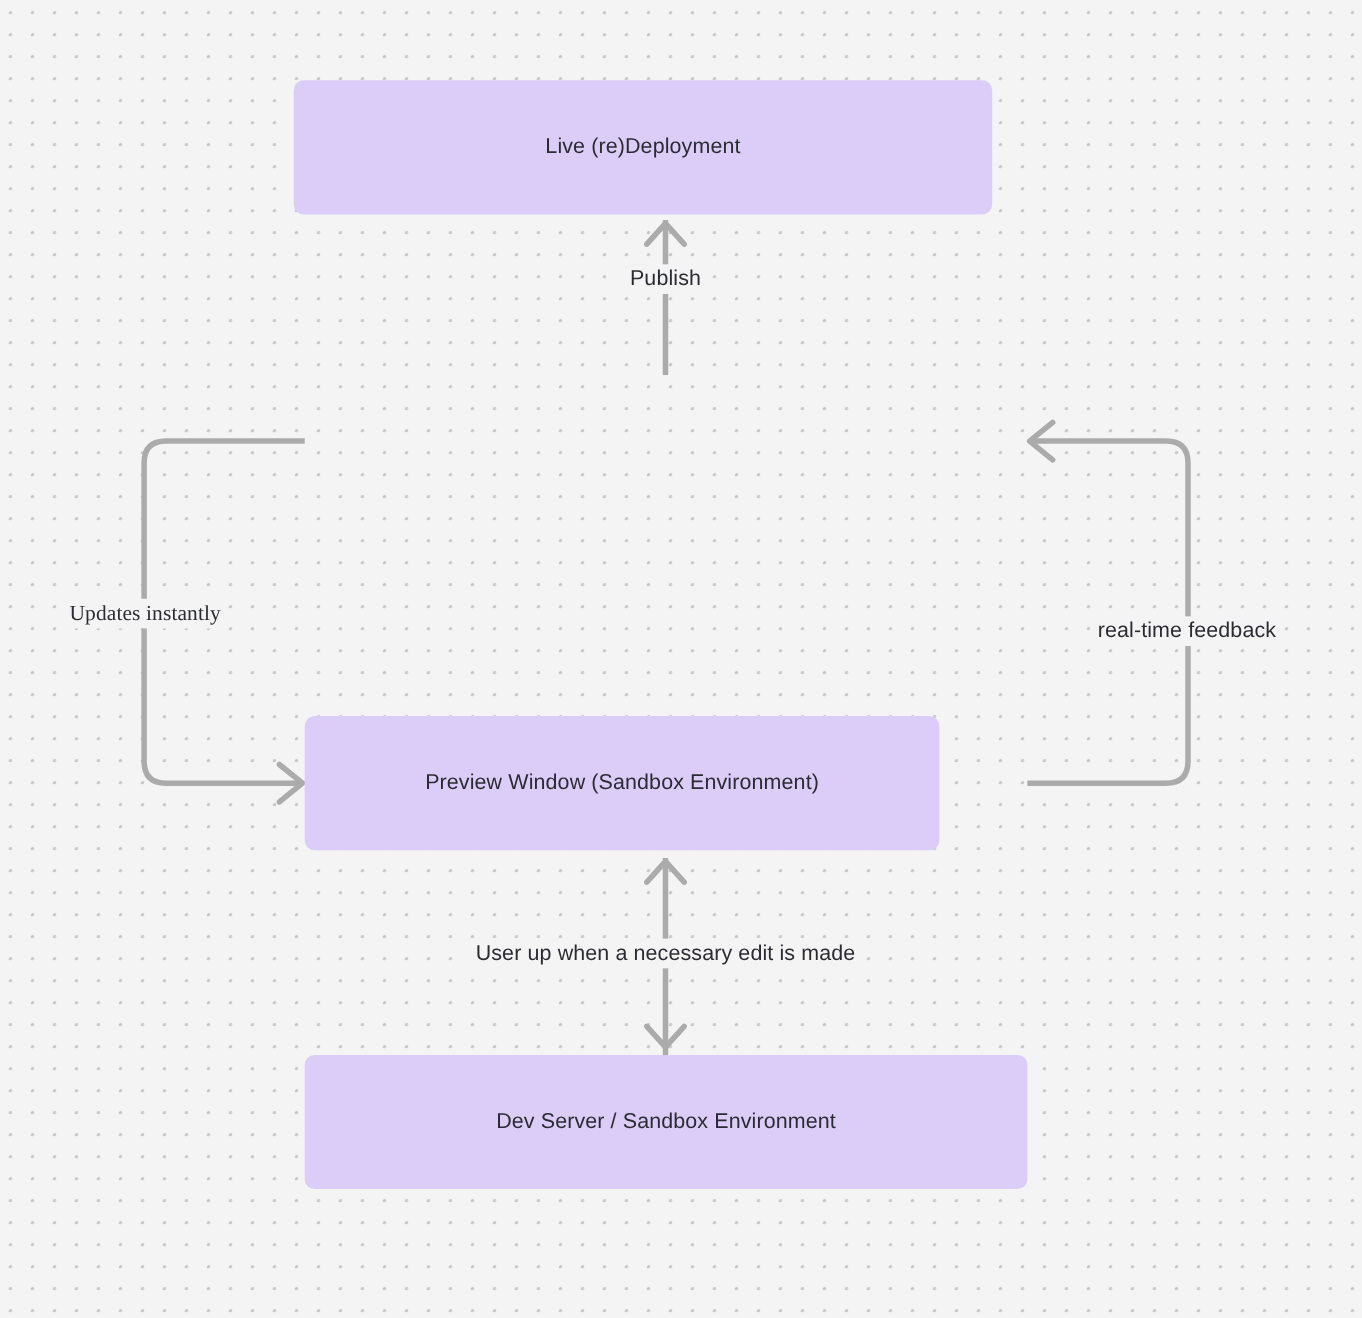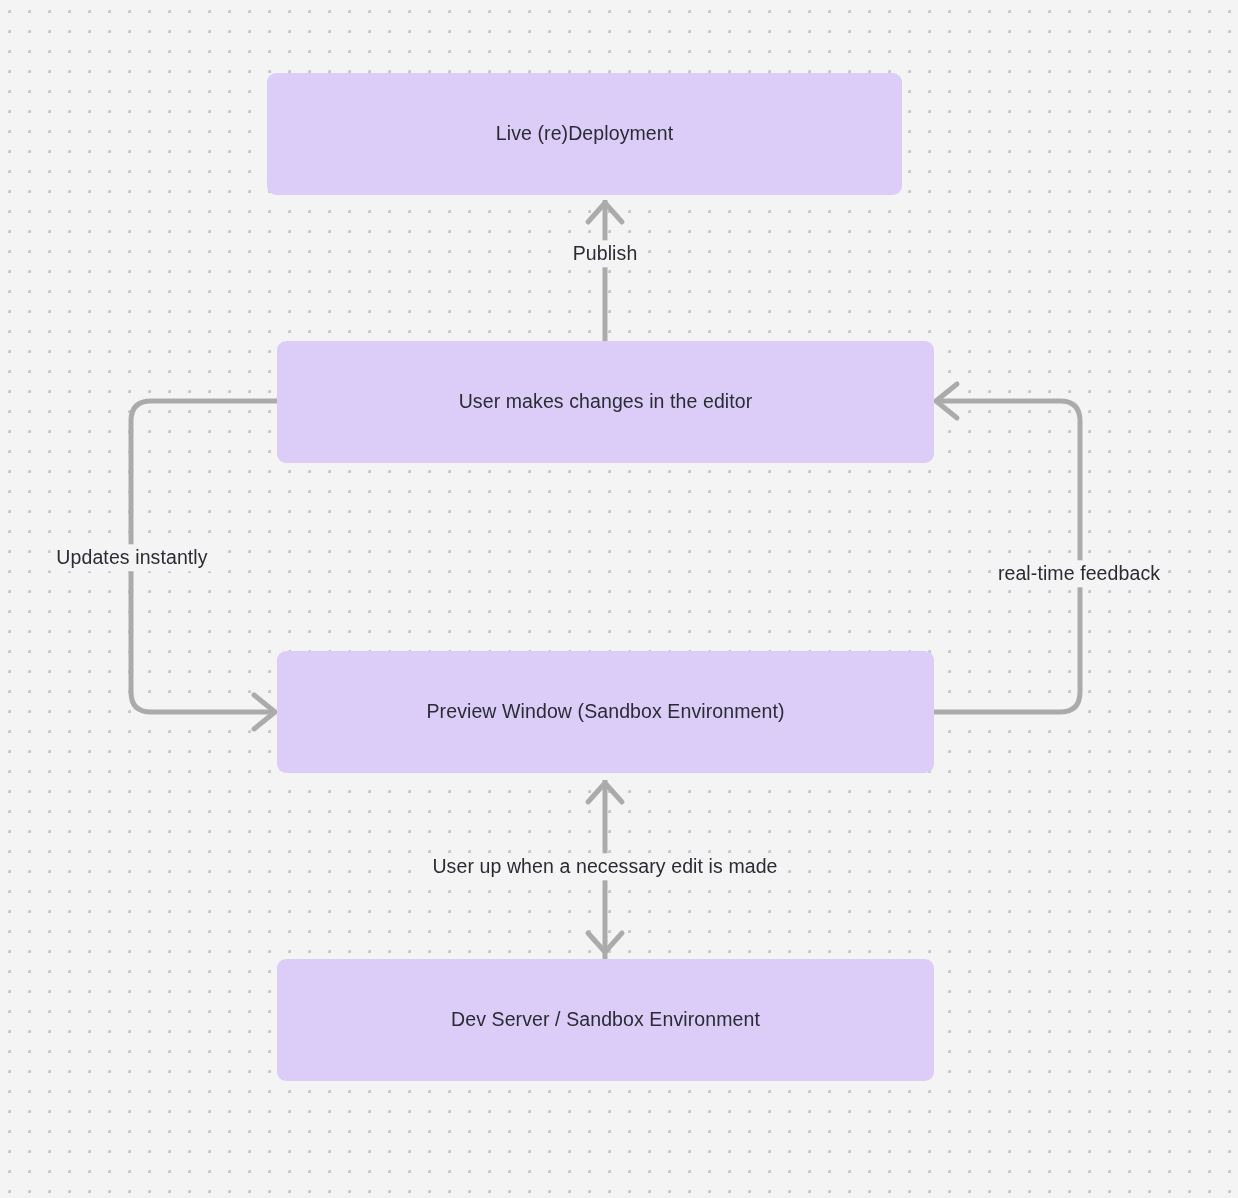--- a/index.html
+++ b/index.html
@@ -47,39 +47,39 @@
   .node-label {
     font-size: 19.5px;
     line-height: 1.3;
     color: #2b2b33;
     letter-spacing: 0.1px;
     padding: 0 18px;
   }
 
   #node-live       { left: 267px; top: 73px;  width: 635px; height: 122px; }
   #node-editor     { left: 277px; top: 341px; width: 657px; height: 122px; }
-  #node-preview    { left: 277px; top: 651px; width: 657px; height: 122px; align-items: center; }
+  #node-preview    { left: 277px; top: 651px; width: 577px; height: 122px; align-items: center; }
   #node-devserver  { left: 277px; top: 959px; width: 657px; height: 122px; }
 
   .edge-label {
     position: absolute;
     font-size: 19.5px;
     line-height: 1.2;
     color: #2b2b33;
     white-space: nowrap;
     letter-spacing: 0.1px;
     background-color: #f4f4f5;
     padding: 2px 6px;
   }
   .edge-label.centered {
     transform: translate(-50%, -50%);
   }
 
   #label-publish       { left: 605px; top: 254px; }
-  #label-updates       { left: 132px; top: 558px; }
+  #label-updates       { left: 132px; top: 558px; font-family: Liberation Serif, serif; }
   #label-feedback      { left: 1079px; top: 558px; margin-top: 16px; }
   #label-spunup        { left: 605px; top: 867px; }
 </style>
 </head>
 <body>
 
 <div id="canvas">
 
   <svg id="edges" viewBox="0 0 1238 1198" width="1238" height="1198">
 
@@ -102,23 +102,20 @@
       <path d="M 605 959 L 605 780" fill="none" stroke="#ababab" stroke-width="5" stroke-linecap="butt"></path>
       <path d="M 588 802 L 605 783 L 622 802" fill="none" stroke="#ababab" stroke-width="5" stroke-linecap="round" stroke-linejoin="round"></path>
       <path d="M 588 933 L 605 952 L 622 933" fill="none" stroke="#ababab" stroke-width="5" stroke-linecap="round" stroke-linejoin="round"></path>
     </g>
   </svg>
 
   <div class="node" id="node-live">
     <span class="node-label">Live (re)Deployment</span>
   </div>
 
-  <div class="node" id="node-editor">
-    <span class="node-label">User makes changes in the editor</span>
-  </div>
 
   <div class="node" id="node-preview">
     <span class="node-label">Preview Window (Sandbox Environment)</span>
   </div>
 
   <div class="node" id="node-devserver">
     <span class="node-label">Dev Server / Sandbox Environment</span>
   </div>
 
   <div class="edge-label centered" id="label-publish">Publish</div>

